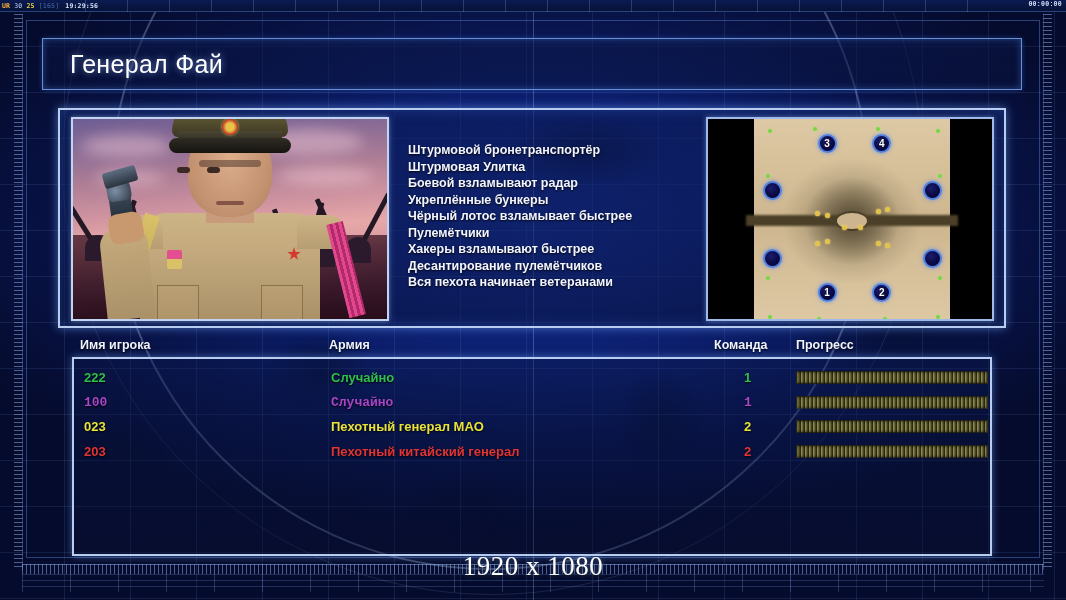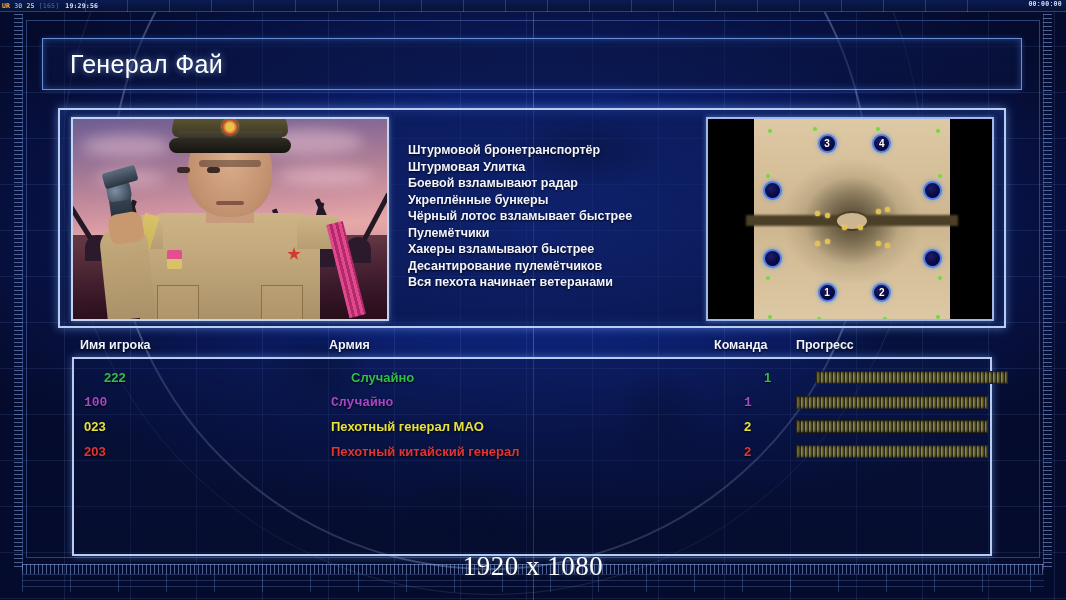--- a/index.html
+++ b/index.html
@@ -514,21 +514,21 @@
 </div>
 
 <div id="table-head">
   <span class="h" style="left:4px;">Имя игрока</span>
   <span class="h" style="left:253px;">Армия</span>
   <span class="h" style="left:638px;">Команда</span>
   <span class="h" style="left:720px;">Прогресс</span>
 </div>
 
 <div id="table-panel">
-    <div class="prow" style="top: 8px; margin-left: 20px;">
+    <div class="prow" style="top: 8px;">
       <span class="pname" style="color: rgb(47, 191, 74);">222</span>
       <span class="parmy" style="color: rgb(47, 191, 74);">Случайно</span>
       <span class="pteam" style="color: rgb(47, 191, 74);">1</span>
       <div class="pbar" style="clip-path: inset(0px 0% 0px 0px);"></div>
     </div>
     <div class="prow" style="top: 32.5px; font-family: Liberation Mono, monospace;">
       <span class="pname" style="color: rgb(168, 69, 200);">100</span>
       <span class="parmy" style="color: rgb(168, 69, 200);">Случайно</span>
       <span class="pteam" style="color: rgb(168, 69, 200);">1</span>
       <div class="pbar" style="clip-path: inset(0px 0% 0px 0px);"></div>

